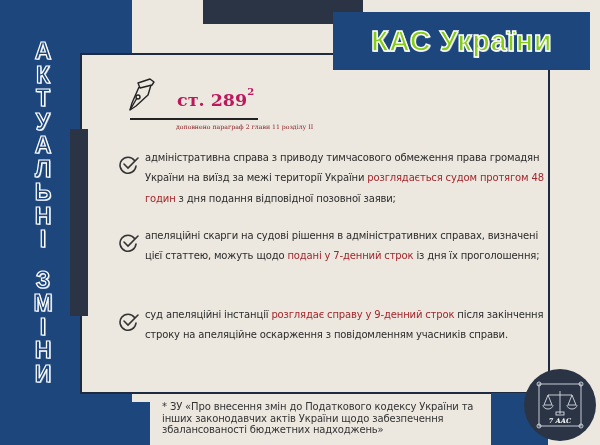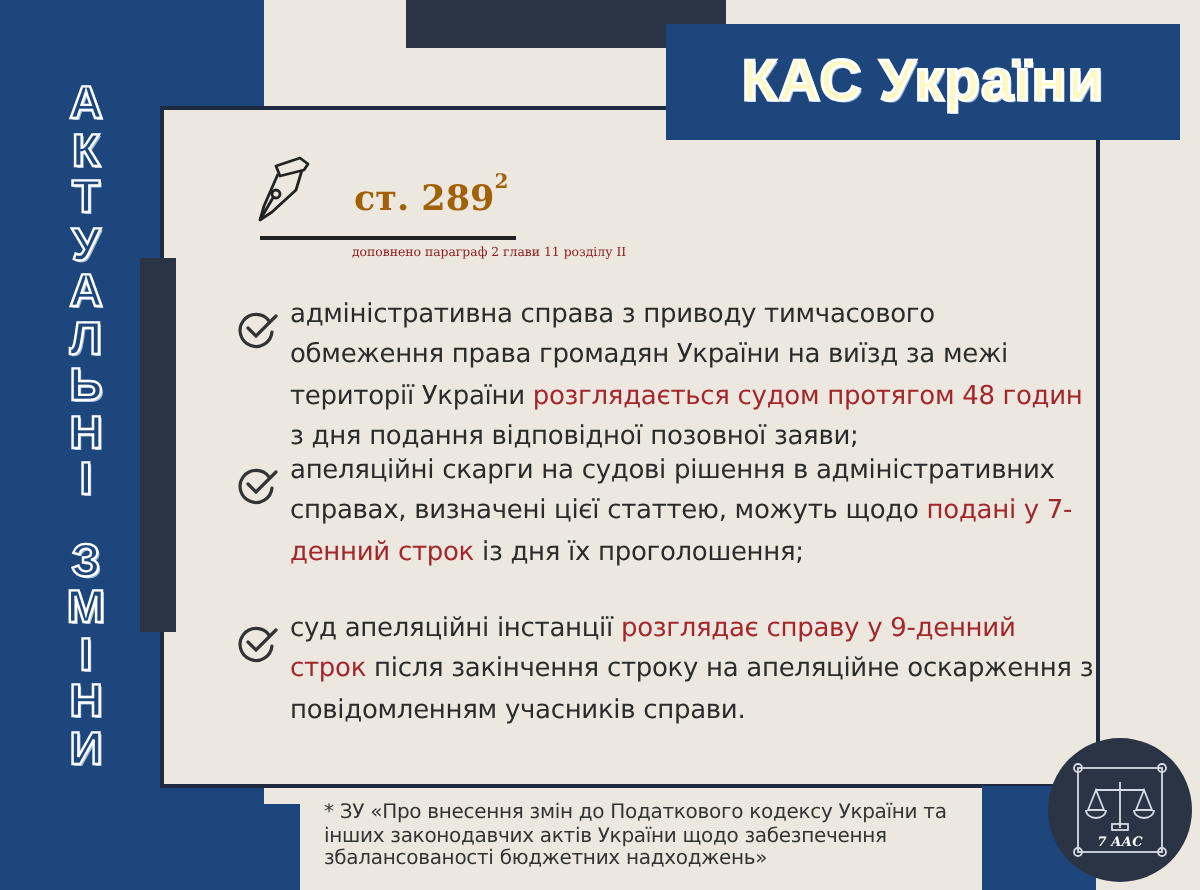--- a/index.html
+++ b/index.html
@@ -7,34 +7,34 @@
   body { background: #ECE8E0; position: relative; font-family: "DejaVu Sans", sans-serif; }
   .abs { position: absolute; }
   .blue-left { left: 0; top: 0; width: 132px; height: 445px; background: #1D477C; }
   .blue-left-foot { left: 0; top: 402px; width: 150px; height: 43px; background: #1D477C; }
   .dark-top { left: 203px; top: 0; width: 160px; height: 24px; background: #2A3444; }
   .card { left: 80px; top: 53px; width: 470px; height: 341px; background: #ECE8E0; border: 2px solid #1E2A40; border-right-width: 2px; }
   .dark-bar { left: 70px; top: 129px; width: 18px; height: 187px; background: #2A3444; }
   .blue-br { left: 491px; top: 393px; width: 57px; height: 52px; background: #1D477C; }
   .footnote-panel { left: 150px; top: 394px; width: 341px; height: 51px; background: #ECE8E0; }
   .title-box { left: 333px; top: 12px; width: 257px; height: 58px; background: #1D477C; display: flex; align-items: center; justify-content: center; }
-  .title-text { font-family: "Liberation Sans", sans-serif; font-weight: bold; font-size: 29px; color: #fef9c3; letter-spacing: 0.5px;
+  .title-text { font-family: "Liberation Sans", sans-serif; font-weight: bold; font-size: 29px; color: #84cc16; letter-spacing: 0.5px;
     -webkit-text-stroke: 1.4px #ffffff; text-shadow: 1px 1px 0 #9FB7D6; }
   .vertical { left: 30px; top: 40px; width: 26px; display: flex; flex-direction: column; align-items: center; }
   .vertical span { font-family: "Liberation Sans", sans-serif; font-weight: bold; font-size: 23px; line-height: 23.5px; color: #1D477C;
     -webkit-text-stroke: 1.2px #ffffff; text-shadow: 1px 1px 0 #9FB7D6; display: block; }
   .vertical .gap { height: 17px; }
   .pen { left: 128px; top: 76px; width: 30px; height: 36px; }
-  .art-title { left: 177px; top: 90px; font-family: "DejaVu Serif", serif; font-weight: bold; font-size: 17.5px; color: #a16207; }
+  .art-title { left: 177px; top: 90px; font-family: "DejaVu Serif", serif; font-weight: bold; font-size: 17.5px; color: #be185d; }
   .art-title sup { font-size: 10px; position: relative; top: -4px; }
   .art-line { left: 130px; top: 118px; width: 128px; height: 1.5px; background: #222; }
   .art-sub { left: 176px; top: 123px; font-family: "DejaVu Serif", serif; font-size: 6.2px; color: #8B1E22; }
   .item { left: 118px; width: 430px; display: flex; }
   .item .chk { width: 27px; flex: none; padding-top: 7px; }
-  .item .txt { font-family: "DejaVu Sans", sans-serif; font-size: 13px; line-height: 20.4px; color: #2B2B2B; letter-spacing: -0.15px; }
+  .item .txt { font-family: "DejaVu Sans", sans-serif; font-size: 10px; line-height: 20.4px; color: #2B2B2B; letter-spacing: -0.15px; }
   .red { color: #A3262B; }
   .footnote { left: 162px; top: 401px; width: 330px; font-family: "DejaVu Sans", sans-serif; font-size: 10px; line-height: 11.5px; color: #333; letter-spacing: -0.15px; }
   .logo { left: 524px; top: 369px; width: 72px; height: 72px; border-radius: 50%; background: #2A3444; font-style: italic; }
 </style>
 </head>
 <body>
 
 <div class="abs blue-left"></div>
 <div class="abs blue-left-foot"></div>
 <div class="abs dark-top"></div>

